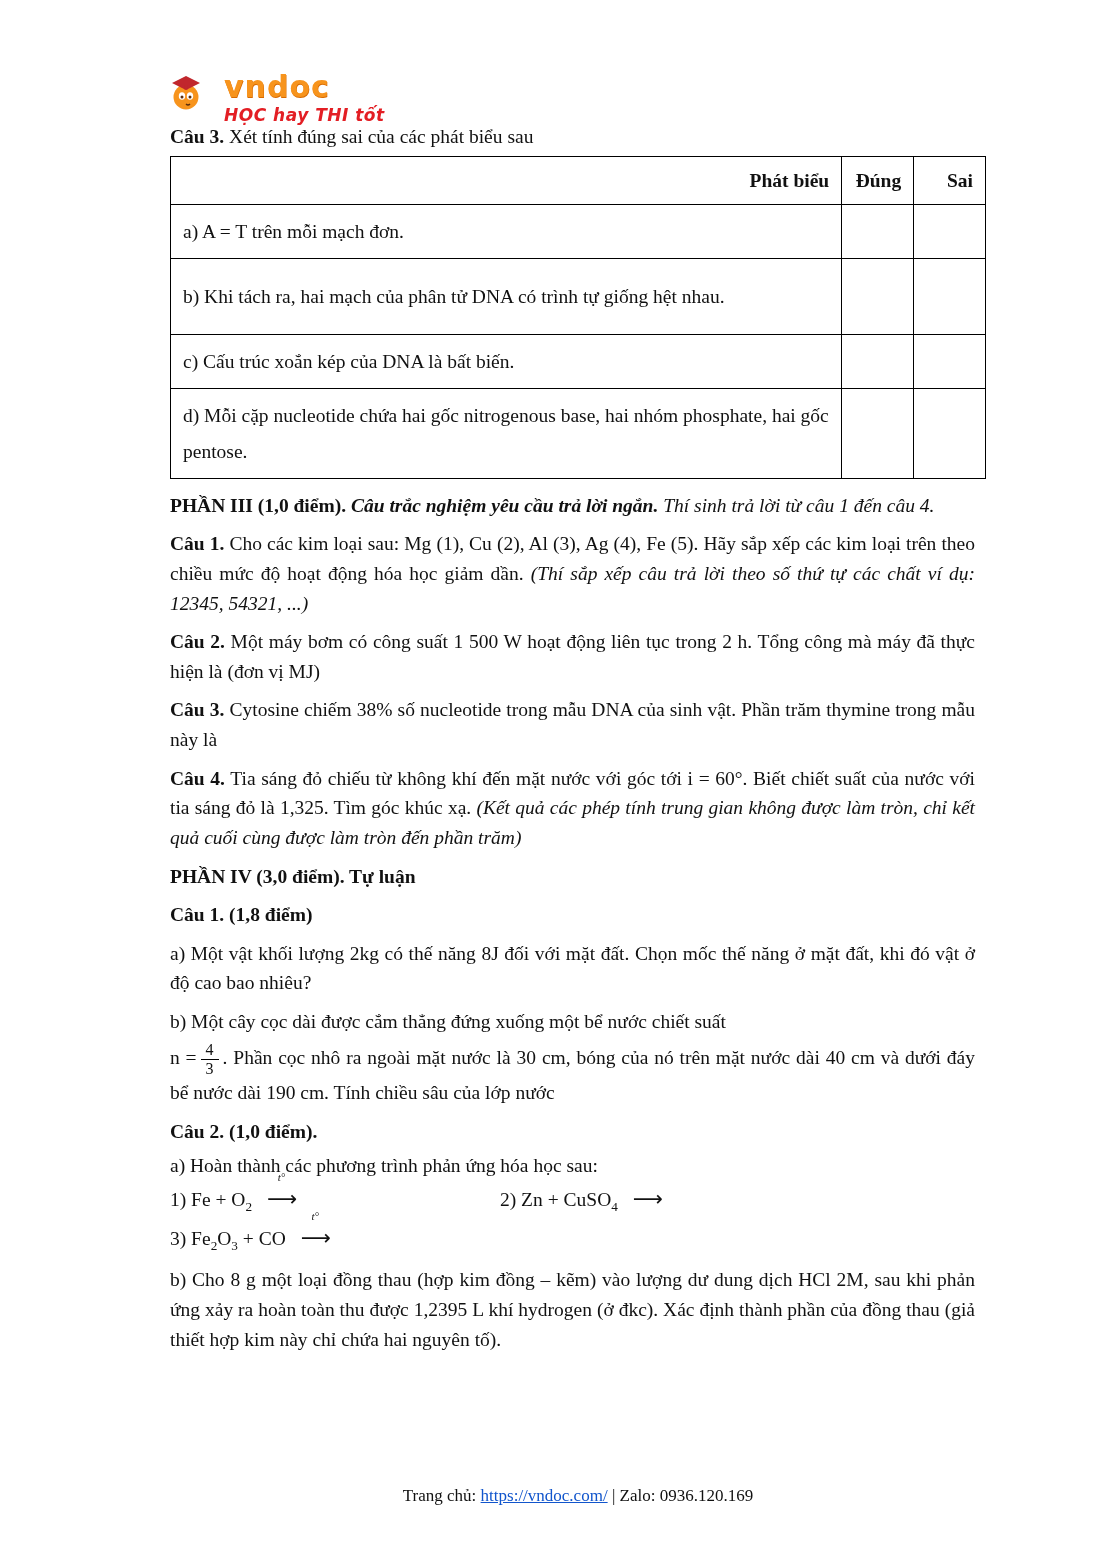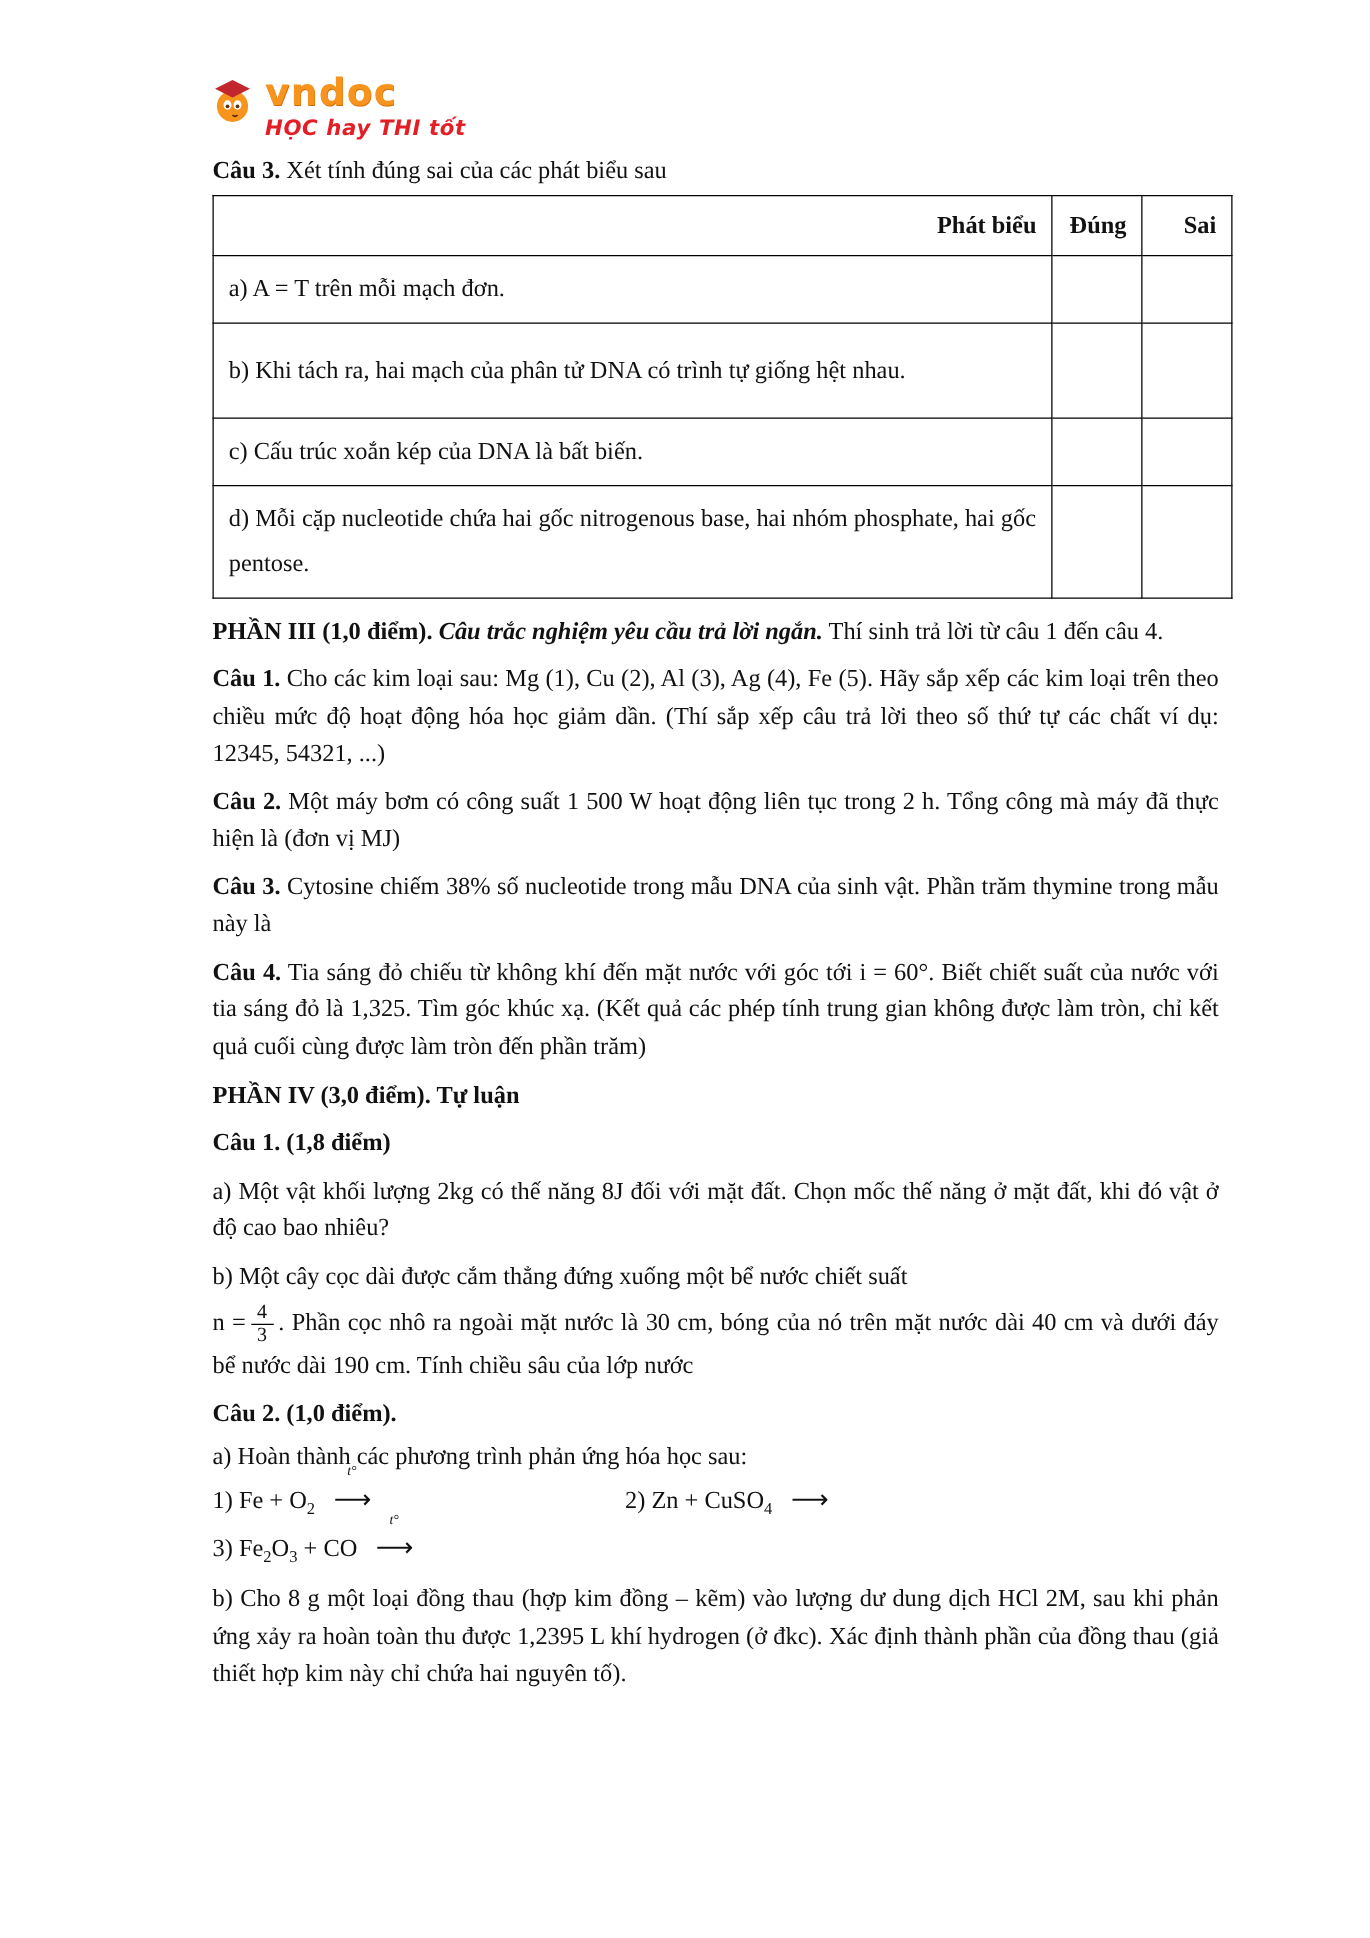--- a/index.html
+++ b/index.html
@@ -13,42 +13,42 @@
   .page{
     position:relative;
     width:1096px;height:1550px;
     background:#ffffff;
     color:var(--ink);
     font-family:"Liberation Serif","DejaVu Serif",serif;
     font-size:19.5px;line-height:1.52;
     overflow:hidden;
   }
   
-  .logo{position:absolute;top:60px;left:168px;display:flex;align-items:flex-start;gap:8px;}
+  .logo{position:absolute;top:72px;left:168px;display:flex;align-items:flex-start;gap:20px;}
   .logo-icon{display:block;margin-top:2px;}
   .logo-brand{
     font-family:"DejaVu Sans",sans-serif;
     font-weight:bold;font-size:30px;line-height:1;
     color:var(--brand-orange);
     letter-spacing:1px;
     text-shadow:0.5px 0.5px 0 #d86a00;
   }
   .logo-tagline{
     font-family:"DejaVu Sans",sans-serif;
     font-weight:bold;font-style:italic;
     font-size:17px;line-height:1.2;
     color:var(--brand-red);
     letter-spacing:0.5px;
     margin-top:3px;
   }
   
   .content{position:absolute;top:122px;left:170px;width:816px;}
   p{margin:0 11px 9px 0;text-align:justify;}
   .b{font-weight:bold;}
-  .i{}
+  .i{font-style:italic;}
   .bi{font-weight:bold;font-style:italic;}
   .nogap{margin-bottom:4px;}
   
   table{width:100%;border-collapse:collapse;margin:4px 0 12px 0;}
   th,td{border:1.6px solid #000;padding:9px 12px;vertical-align:middle;}
   th{font-weight:bold;text-align:right;border-radius:19px;}
   td.stmt{text-align:left;line-height:1.8;}
   col.c-stmt{width:676px;}
   col.c-tf{width:72px;}
   tr.tall td{height:76px;}
@@ -201,14 +201,17 @@
       <div class="eq">
         <span>3) Fe</span><sub>2</sub><span>O</span><sub>3</sub><span> + CO</span>
         <span class="rxn-arrow"><span class="rxn-label">t°</span><span class="rxn-glyph">⟶</span></span>
       </div>
     </div>
 
     <p>b) Cho 8 g một loại đồng thau (hợp kim đồng – kẽm) vào lượng dư dung dịch HCl 2M, sau khi phản ứng xảy ra hoàn toàn thu được 1,2395 L khí hydrogen (ở đkc). Xác định thành phần của đồng thau (giả thiết hợp kim này chỉ chứa hai nguyên tố).</p>
 
   </div>
 
+  <div class="footer">
+    <span>Trang chủ: </span><a href="#">https://vndoc.com/</a><span> | Zalo: 0936.120.169</span>
+  </div>
 
 </div>
 
 </body></html>

